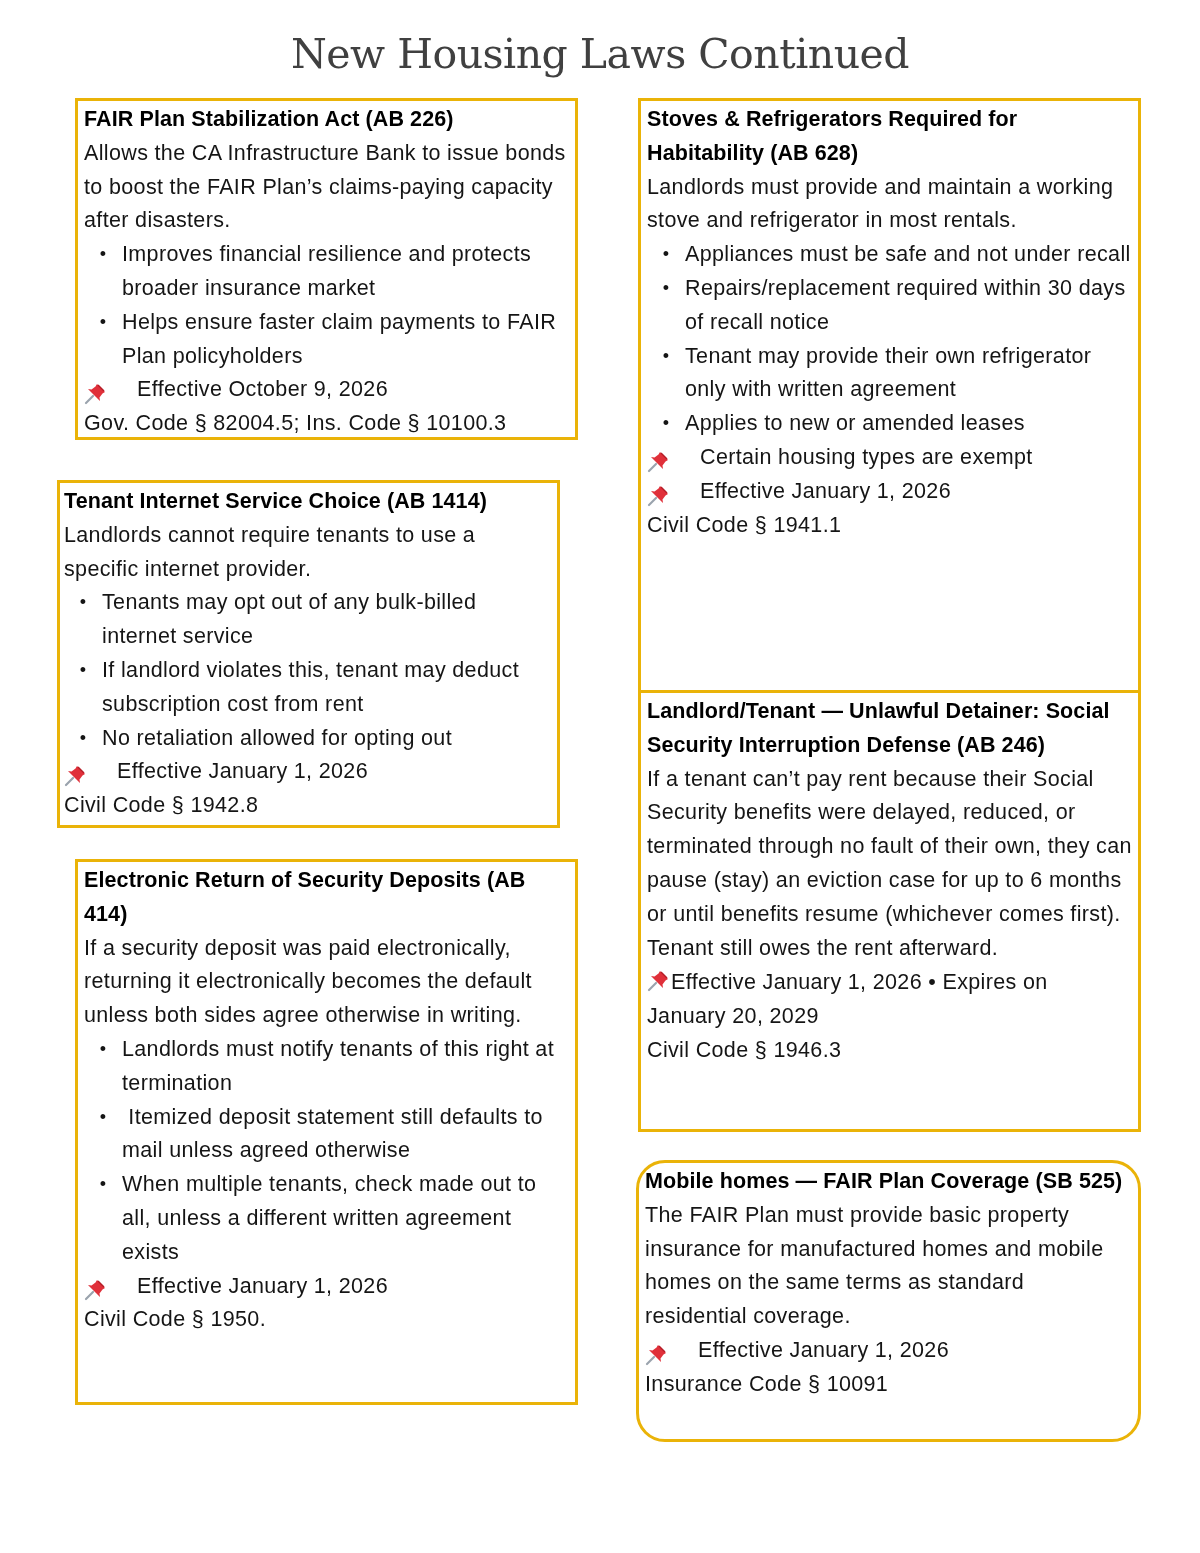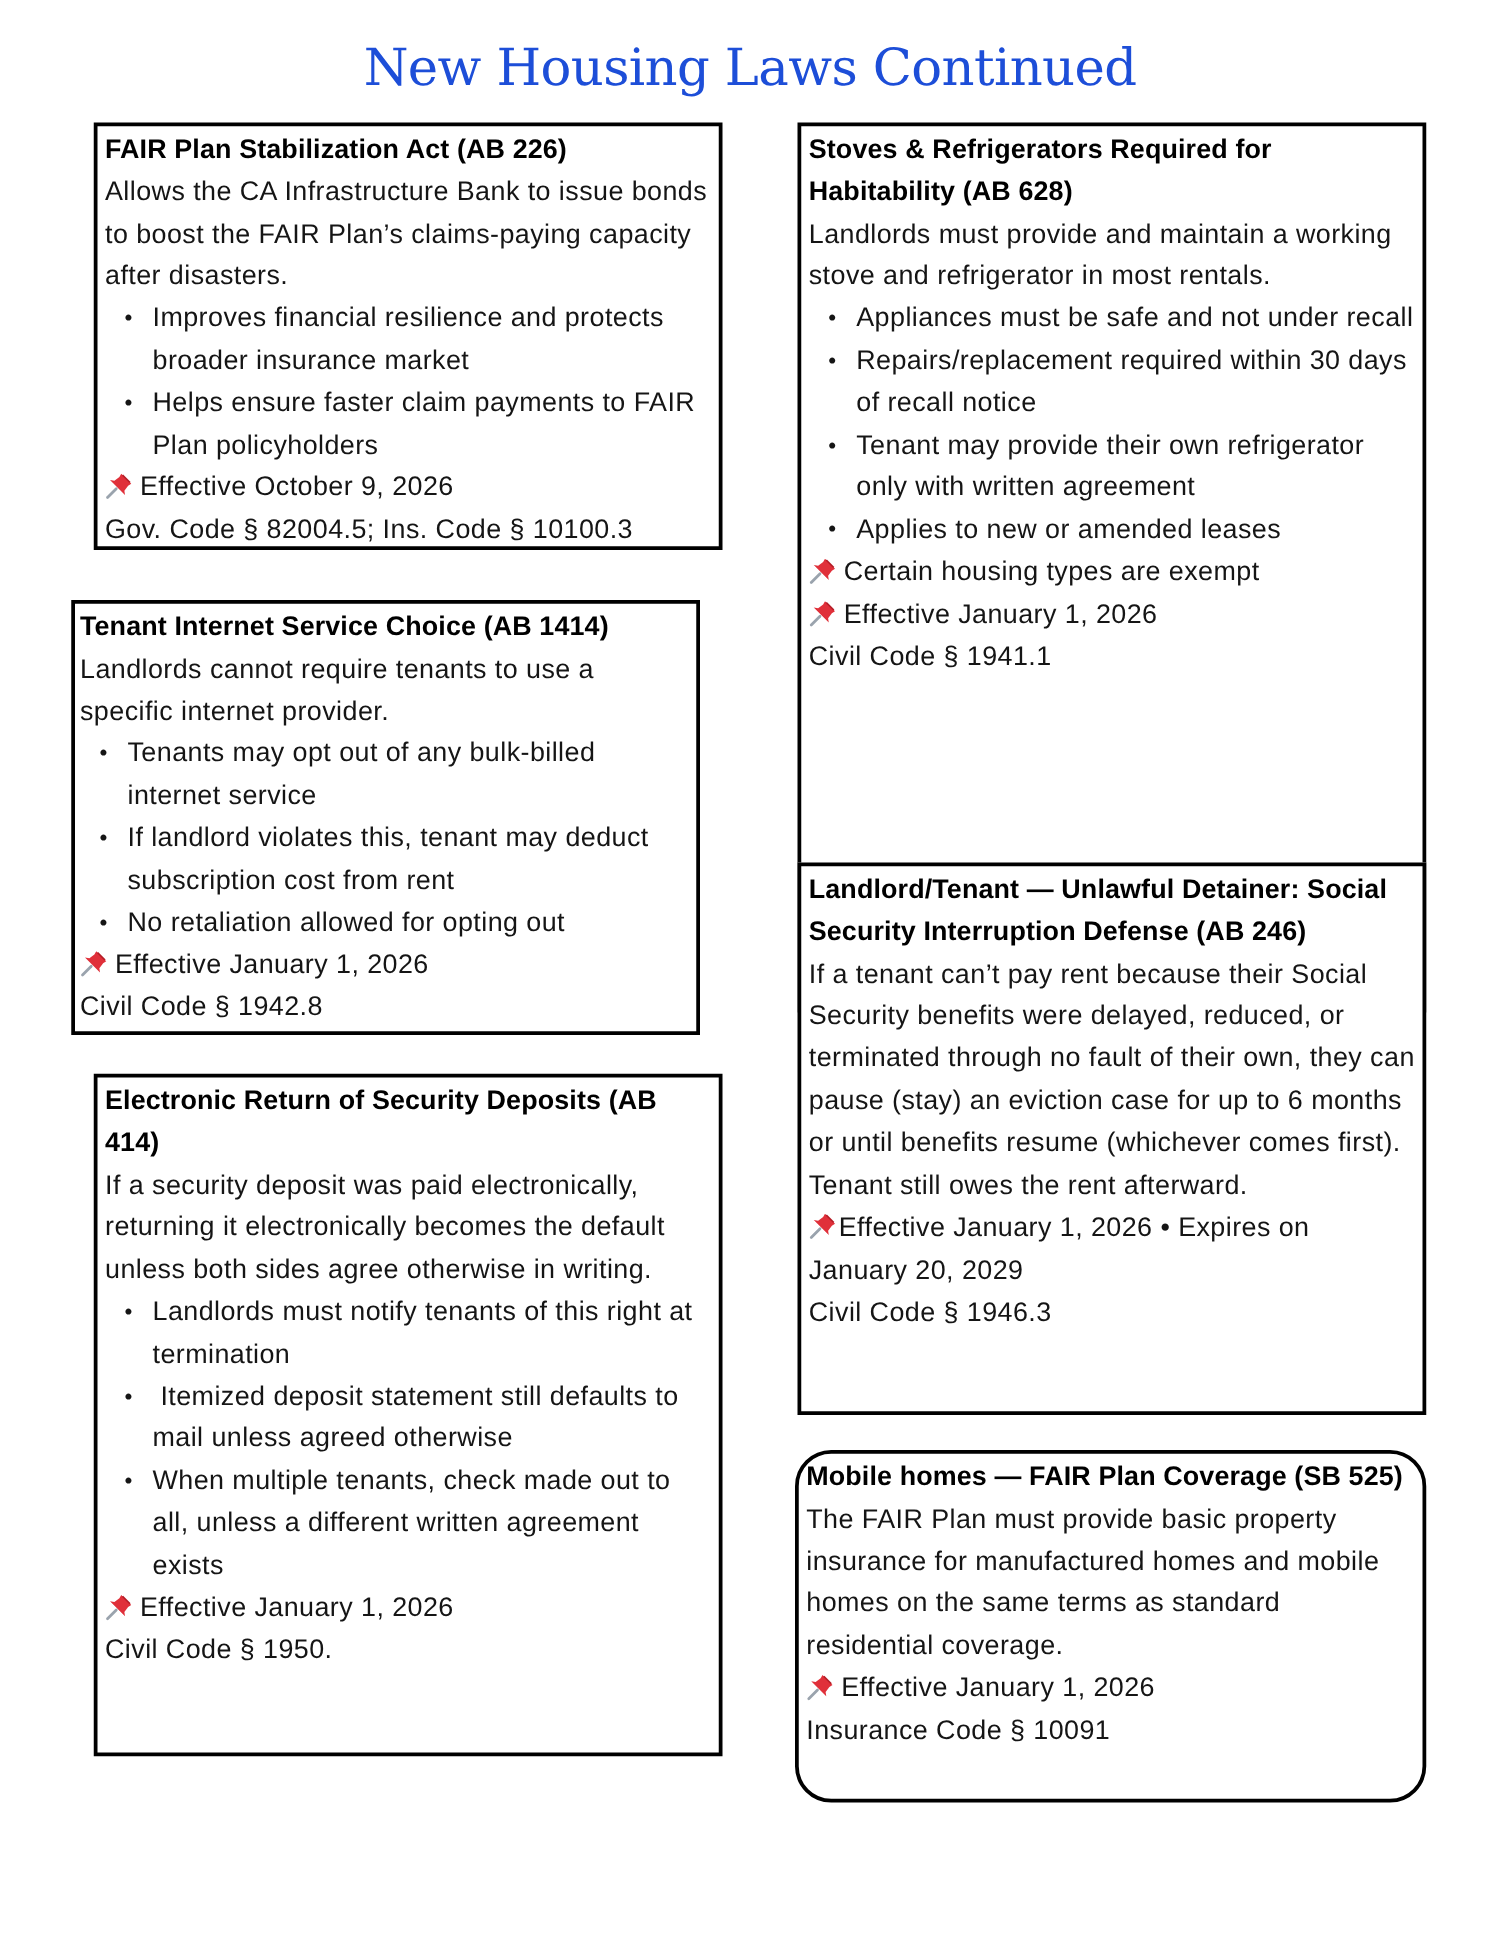--- a/index.html
+++ b/index.html
@@ -1,39 +1,39 @@
 <!DOCTYPE html>
 <html><head>
   <meta charset="utf-8">
   <style>
     html, body { margin: 0; padding: 0; background: #ffffff; }
     body { width: 1200px; height: 1553px; position: relative; overflow: hidden; color: #111111; }
     .page-title {
       position: absolute; left: 0; top: 26px; width: 1200px; text-align: center;
       font-family: "DejaVu Serif", serif; font-size: 41px; font-weight: normal;
-      letter-spacing: -0.5px; color: #1d4ed8; line-height: 56px;
+      letter-spacing: -0.5px; color: #404040; line-height: 56px;
     }
     .card {
       position: absolute; box-sizing: border-box;
-      border: 3px solid #000000; background: #ffffff;
+      border: 3px solid #eab308; background: #ffffff;
       padding: 2px 6px 4px 6px;
       font-family: "Liberation Sans", sans-serif; font-size: 21.5px; line-height: 33.8px;
       letter-spacing: 0.35px; color: #151515;
     }
     .card h2 {
       margin: 0; font-size: 21.5px; line-height: 33.8px; font-weight: bold; color: #000;
       letter-spacing: 0.1px;
     }
     .card p { margin: 0; }
     .card ul { margin: 0; padding: 0; list-style: none; }
     .card li { position: relative; padding-left: 38px; }
     .card li .bullet {
       position: absolute; left: 12px; top: 0; width: 14px; text-align: center; font-size: 18px;
     }
-    .pin-line { display: flex; align-items: flex-start; }
+    .pin-line { display: flex; align-items: center; gap: 25px; }
     .pin {
       display: inline-block; width: 24px; height: 24px; margin-right: 4px; position: relative; top: 3px;
       flex: 0 0 auto;
     }
     .pin.tight { margin-right: 0; }
     .code { }
     #card-ab226 { left: 75px; top: 98px; width: 503px; height: 342px; }
     #card-ab1414 { left: 57px; top: 480px; width: 503px; height: 348px; padding-left: 4px; }
     #card-ab414 { left: 75px; top: 859px; width: 503px; height: 546px; }
     #card-ab628 { left: 638px; top: 98px; width: 503px; height: 712px; }

